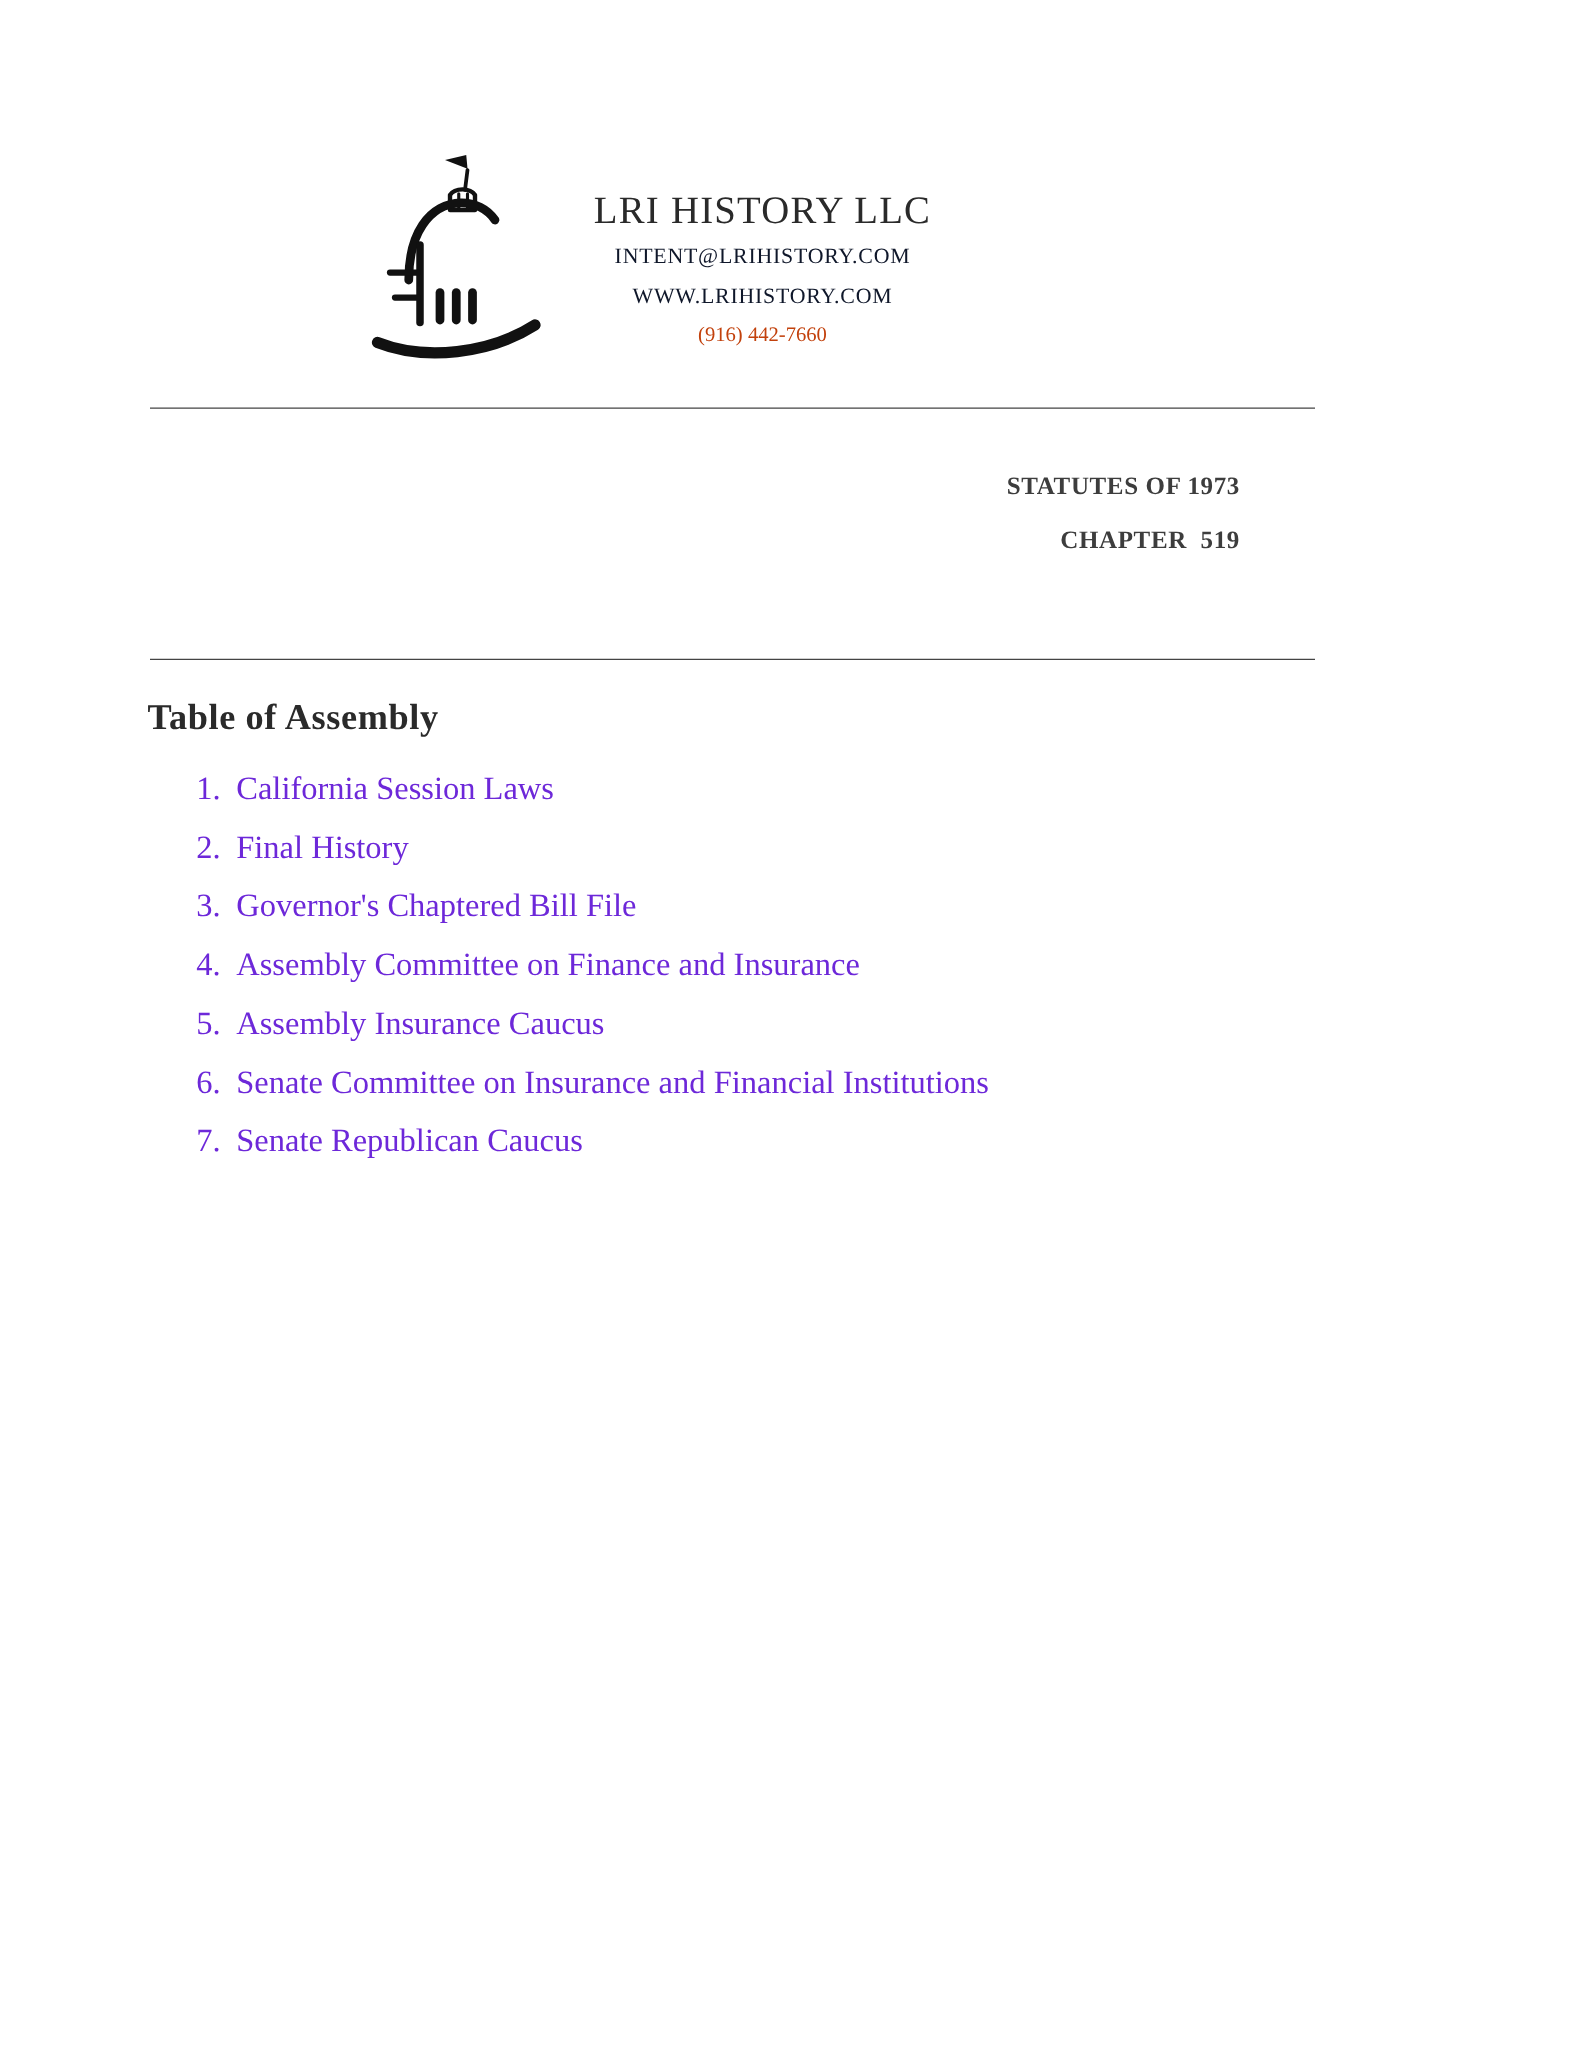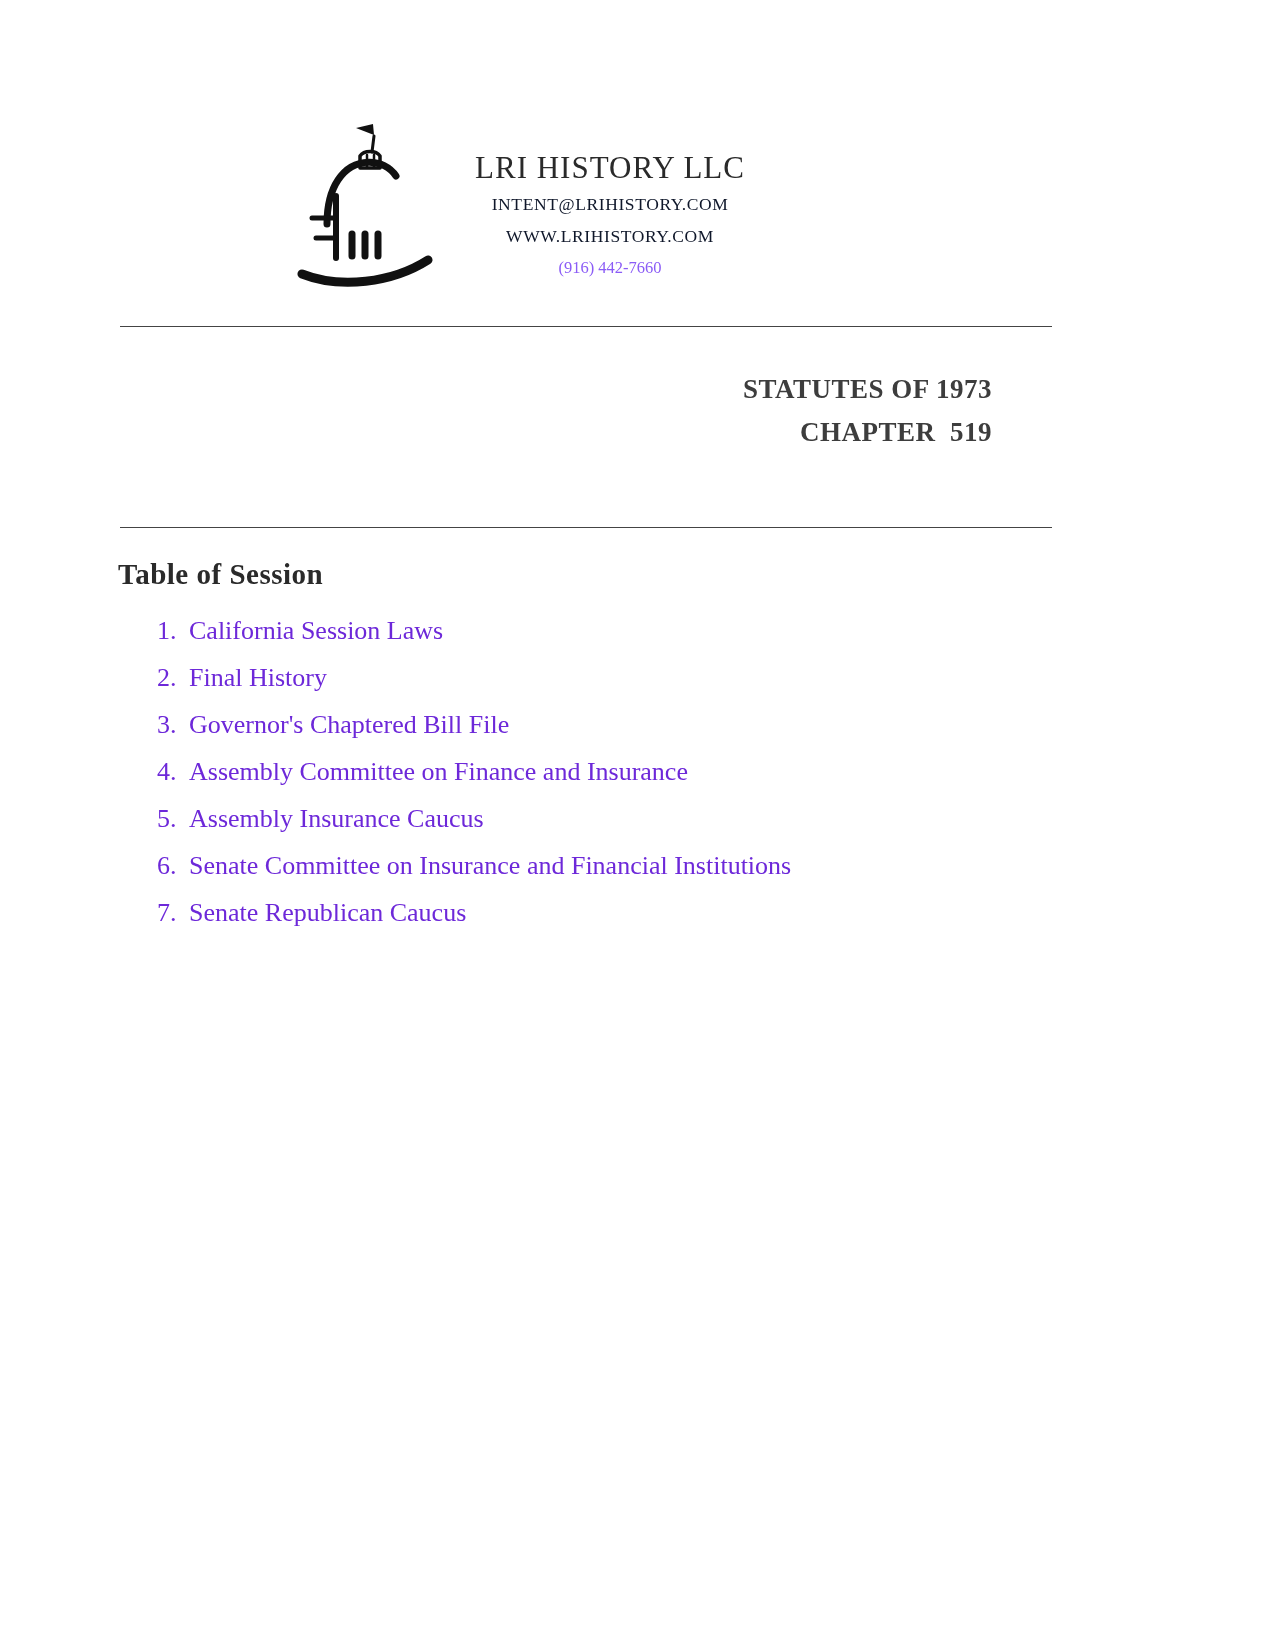--- a/index.html
+++ b/index.html
@@ -40,21 +40,21 @@
   }
   .contact-line {
     font-size: 17.5px;
     letter-spacing: 0.6px;
     color: #0f172a;
     margin-bottom: 11px;
     white-space: nowrap;
   }
   .phone-line {
     font-size: 16.5px;
-    color: #8b5cf6;
+    color: #c2410c;
     white-space: nowrap;
   }
 
   .rule {
     position: absolute;
     left: 120px;
     width: 932px;
     height: 0;
     border-top: 1.5px solid #444444;
   }
@@ -64,21 +64,21 @@
   .reference-block {
     position: absolute;
     left: 420px;
     top: 368px;
     width: 572px;
     text-align: right;
     font-weight: bold;
     color: #3d3d3d;
   }
   .reference-line {
-    font-size: 27px;
+    font-size: 20px;
     line-height: 43px;
     letter-spacing: 0.5px;
     white-space: pre;
   }
 
   .toc-title {
     position: absolute;
     left: 118px;
     top: 558px;
     font-size: 29px;
@@ -137,21 +137,21 @@
 </div>
 
 <div class="rule rule-top"></div>
 <div class="rule rule-bottom"></div>
 
 <div class="reference-block">
   <div class="reference-line">STATUTES OF 1973</div>
   <div class="reference-line">CHAPTER  519</div>
 </div>
 
-<div class="toc-title">Table of Session</div>
+<div class="toc-title">Table of Assembly</div>
 
 <ol class="toc-list">
   <li>California Session Laws</li>
   <li>Final History</li>
   <li>Governor's Chaptered Bill File</li>
   <li>Assembly Committee on Finance and Insurance</li>
   <li>Assembly Insurance Caucus</li>
   <li>Senate Committee on Insurance and Financial Institutions</li>
   <li>Senate Republican Caucus</li>
 </ol>

